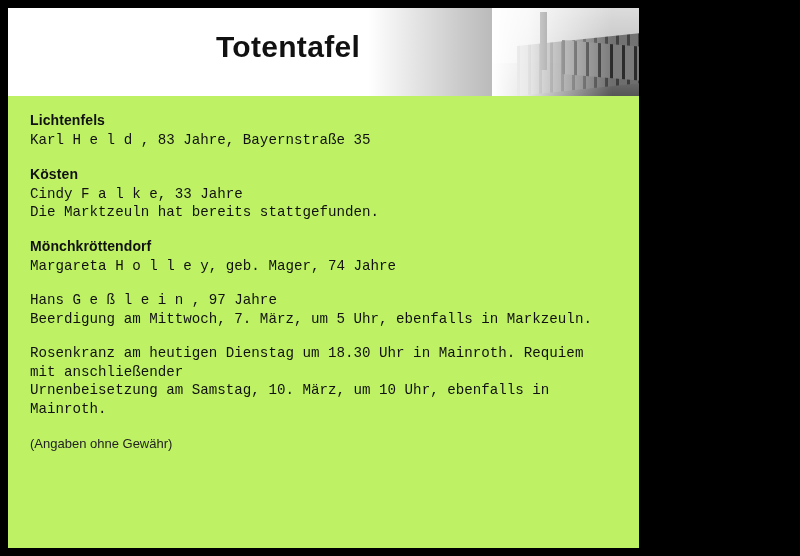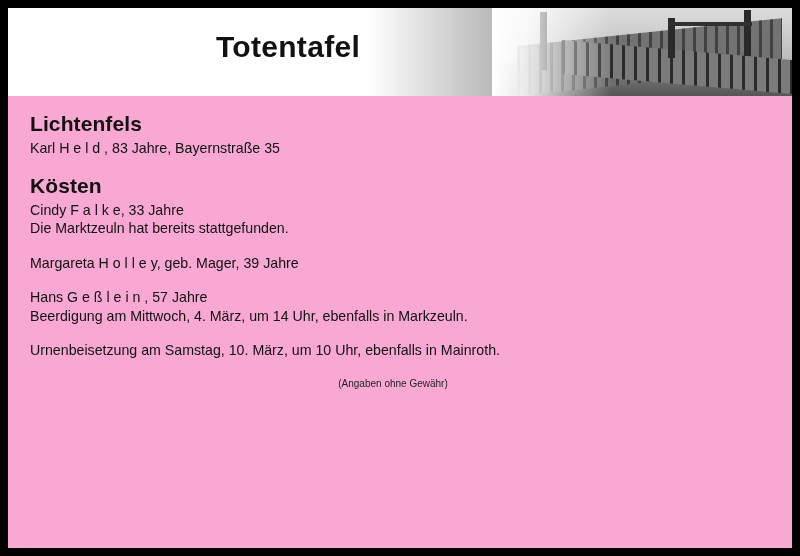--- a/index.html
+++ b/index.html
@@ -16,23 +16,23 @@
   .page {
     position: relative;
     width: 800px;
     height: 556px;
     background: #000000;
     box-sizing: border-box;
     padding: 8px;
   }
   .sheet {
     position: relative;
-    width: 784px;
+    width: 631px;
     height: 540px;
-    background: #f9a8d4;
+    background: #bef264;
     overflow: hidden;
   }
   
   .header {
     position: relative;
     width: 784px;
     height: 88px;
     overflow: hidden;
     background: linear-gradient(to right, #ffffff 0%, #ffffff 46%, #c9c9c9 58%, #9a9a9a 70%, #6f6f6f 86%, #4a4a4a 100%);
   }
@@ -124,35 +124,35 @@
   }
   
   .content {
     padding: 16px 22px 0 22px;
     color: #111111;
   }
   .entry {
     margin-bottom: 16px;
   }
   .entry-place {
-    font-size: 21px;
+    font-size: 14px;
     font-weight: bold;
     margin-bottom: 3px;
     letter-spacing: .1px;
   }
   .entry-line {
     font-size: 14.2px;
     line-height: 18.5px;
     white-space: pre-wrap;
+    font-family: Liberation Mono, monospace;
   }
   .footnote {
-    font-size: 10px;
+    font-size: 13px;
     color: #222222;
-    padding: 2px 22px 0 8px;
-    text-align: center;
+    padding: 2px 22px 0 22px;
   }
 </style>
 </head>
 <body>
 
 <div class="page">
   <div class="sheet">
 
     <div class="header">
       <div class="photo">
@@ -177,29 +177,31 @@
         <div class="entry-line">Karl H e l d , 83 Jahre, Bayernstraße 35</div>
       </div>
 
       <div class="entry">
         <div class="entry-place">Kösten</div>
         <div class="entry-line">Cindy F a l k e, 33 Jahre</div>
         <div class="entry-line">Die Marktzeuln hat bereits stattgefunden.</div>
       </div>
 
       <div class="entry">
-        <div class="entry-line">Margareta H o l l e y, geb. Mager, 39 Jahre</div>
-      </div>
-
-      <div class="entry">
-        <div class="entry-line">Hans G e ß l e i n , 57 Jahre</div>
-        <div class="entry-line">Beerdigung am Mittwoch, 4. März, um 14 Uhr, ebenfalls in Markzeuln.</div>
-      </div>
-
-      <div class="entry">
+        <div class="entry-place">Mönchkröttendorf</div>
+        <div class="entry-line">Margareta H o l l e y, geb. Mager, 74 Jahre</div>
+      </div>
+
+      <div class="entry">
+        <div class="entry-line">Hans G e ß l e i n , 97 Jahre</div>
+        <div class="entry-line">Beerdigung am Mittwoch, 7. März, um 5 Uhr, ebenfalls in Markzeuln.</div>
+      </div>
+
+      <div class="entry">
+        <div class="entry-line">Rosenkranz am heutigen Dienstag um 18.30 Uhr in Mainroth. Requiem mit anschließender</div>
         <div class="entry-line">Urnenbeisetzung am Samstag, 10. März, um 10 Uhr, ebenfalls in Mainroth.</div>
       </div>
 
     </div>
 
     <div class="footnote">(Angaben ohne Gewähr)</div>
 
   </div>
 </div>
 

